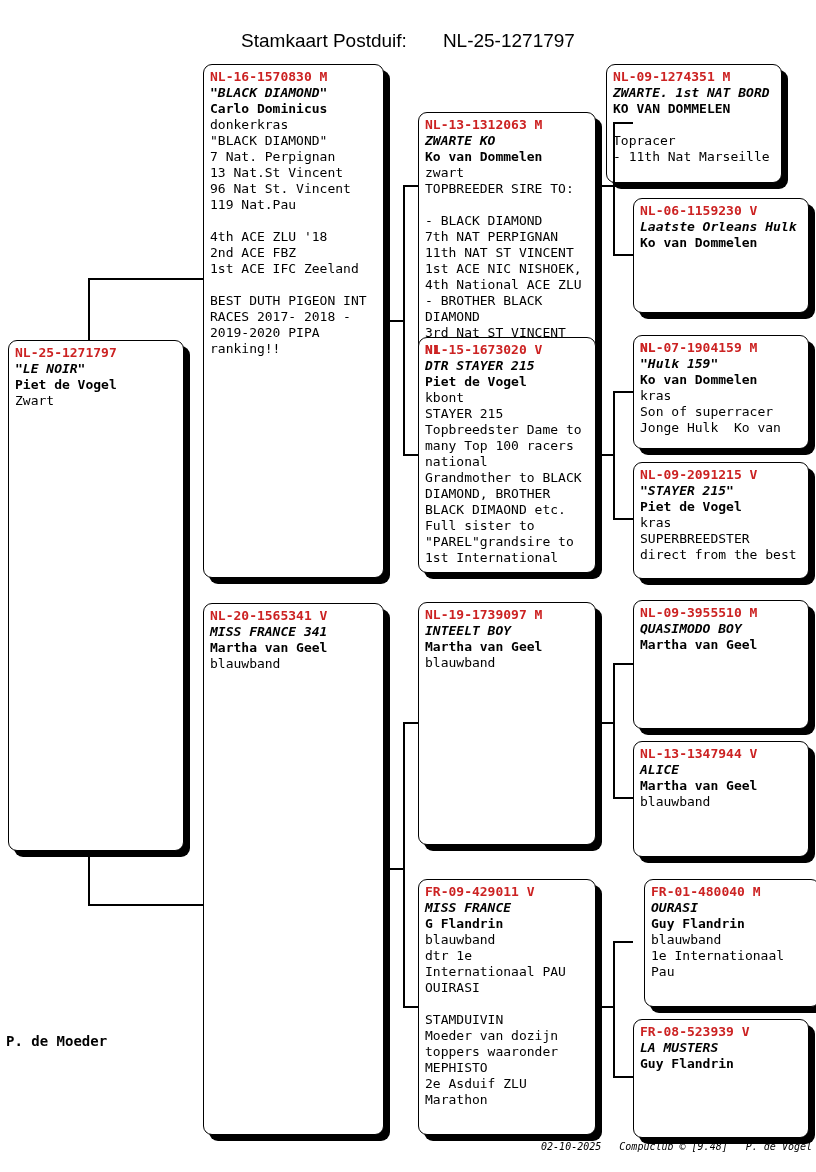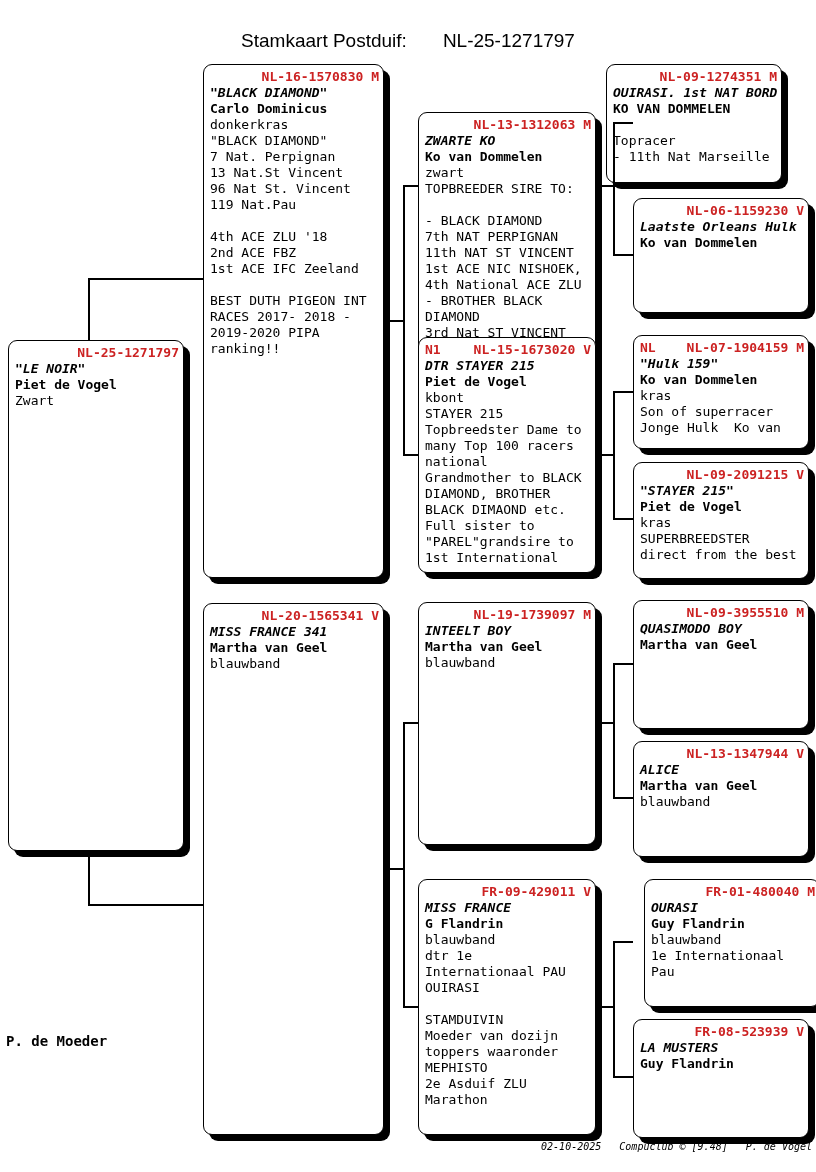--- a/index.html
+++ b/index.html
@@ -12,21 +12,21 @@
     display:flex; justify-content:center; gap:36px;
     font-family:"Liberation Sans", sans-serif; font-size:19px; color:#000;margin-top:26px;
   }
   .box {
     position:absolute; background:#fff; border:1px solid #000;
     border-radius:9px; box-shadow:6px 6px 0 #000;
     box-sizing:border-box; padding:4px 4px 0 6px;
     font-size:13px; line-height:16px; overflow:hidden;
   }
   .box-header {
-    position:relative; text-align:right;
+    position:relative; text-align:left;
     color:var(--ring-red, #cc2222); font-weight:bold; white-space:pre;
   }
   .box-header .prefix { position:absolute; left:0; }
   .box-name { font-style:italic; font-weight:bold; white-space:pre; }
   .box-fancier { font-weight:bold; white-space:pre; }
   .box-lines { white-space:pre-wrap; }
   .owner { position:absolute; left:6px; top:1033px; font-weight:bold; font-size:14px; }
   .footer { position:absolute; right:4px; top:1141px; font-style:italic; font-size:10px; white-space:pre; }
   .line { position:absolute; background:#000; }
 </style>
@@ -128,21 +128,21 @@
 STAMDUIVIN
 Moeder van dozijn
 toppers waaronder
 MEPHISTO
 2e Asduif ZLU
 Marathon</div>
   </div>
 
   <div class="box" style="left:606px; top:64px; width:176px; height:119px;">
     <div class="box-header"><span class="prefix"></span><span>NL-09-1274351 M</span></div>
-    <div class="box-name">OUIRASI. 1st NAT BORD</div>
+    <div class="box-name">ZWARTE. 1st NAT BORD</div>
     <div class="box-fancier">KO VAN DOMMELEN</div>
     <div class="box-lines">
 Topracer
 - 11th Nat Marseille</div>
   </div>
 
   <div class="box" style="left:633px; top:198px; width:176px; height:115px;">
     <div class="box-header"><span class="prefix"></span><span>NL-06-1159230 V</span></div>
     <div class="box-name">Laatste Orleans Hulk</div>
     <div class="box-fancier">Ko van Dommelen</div>

